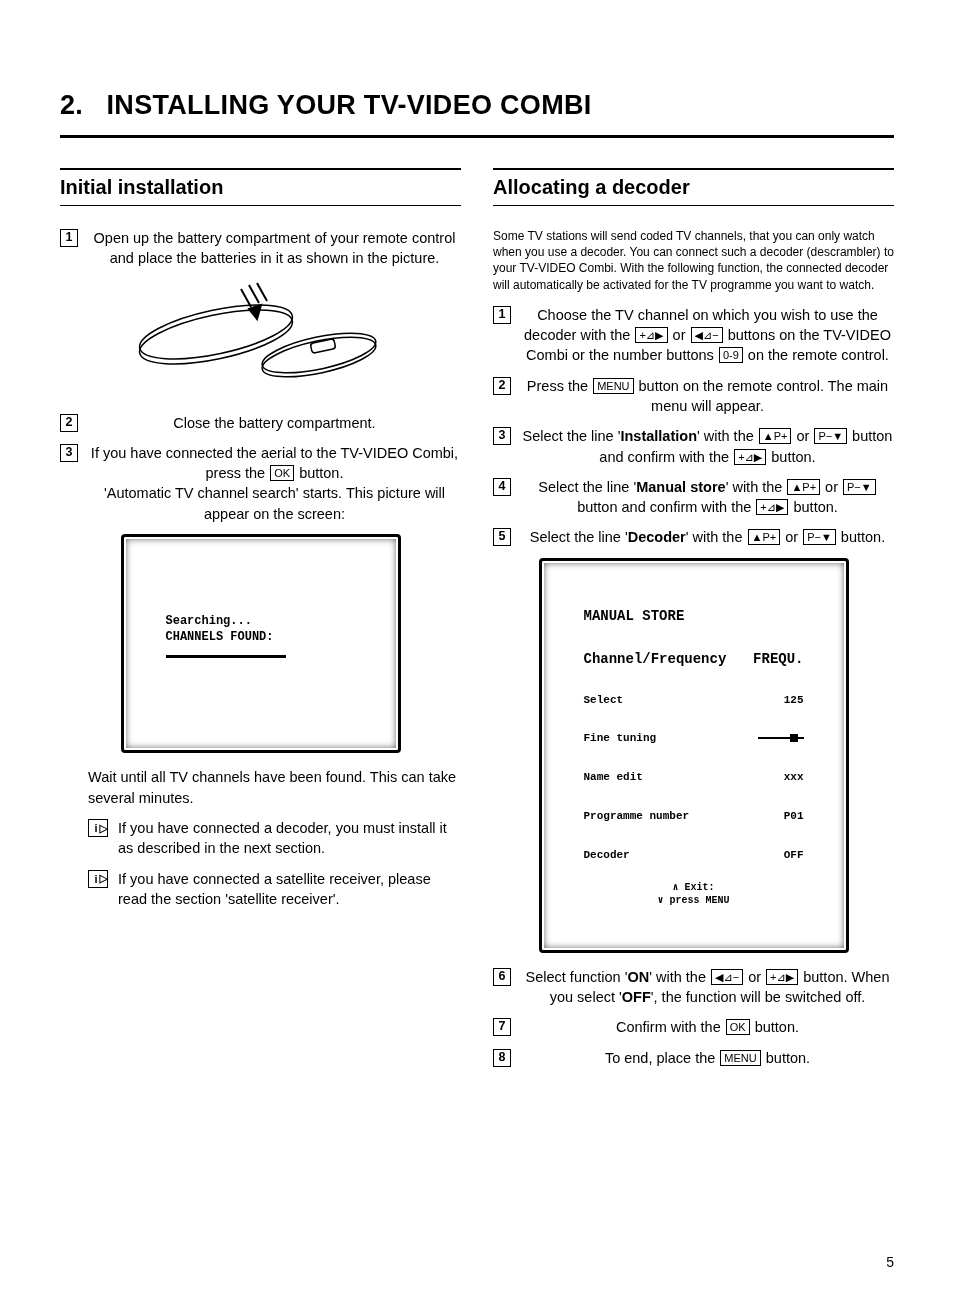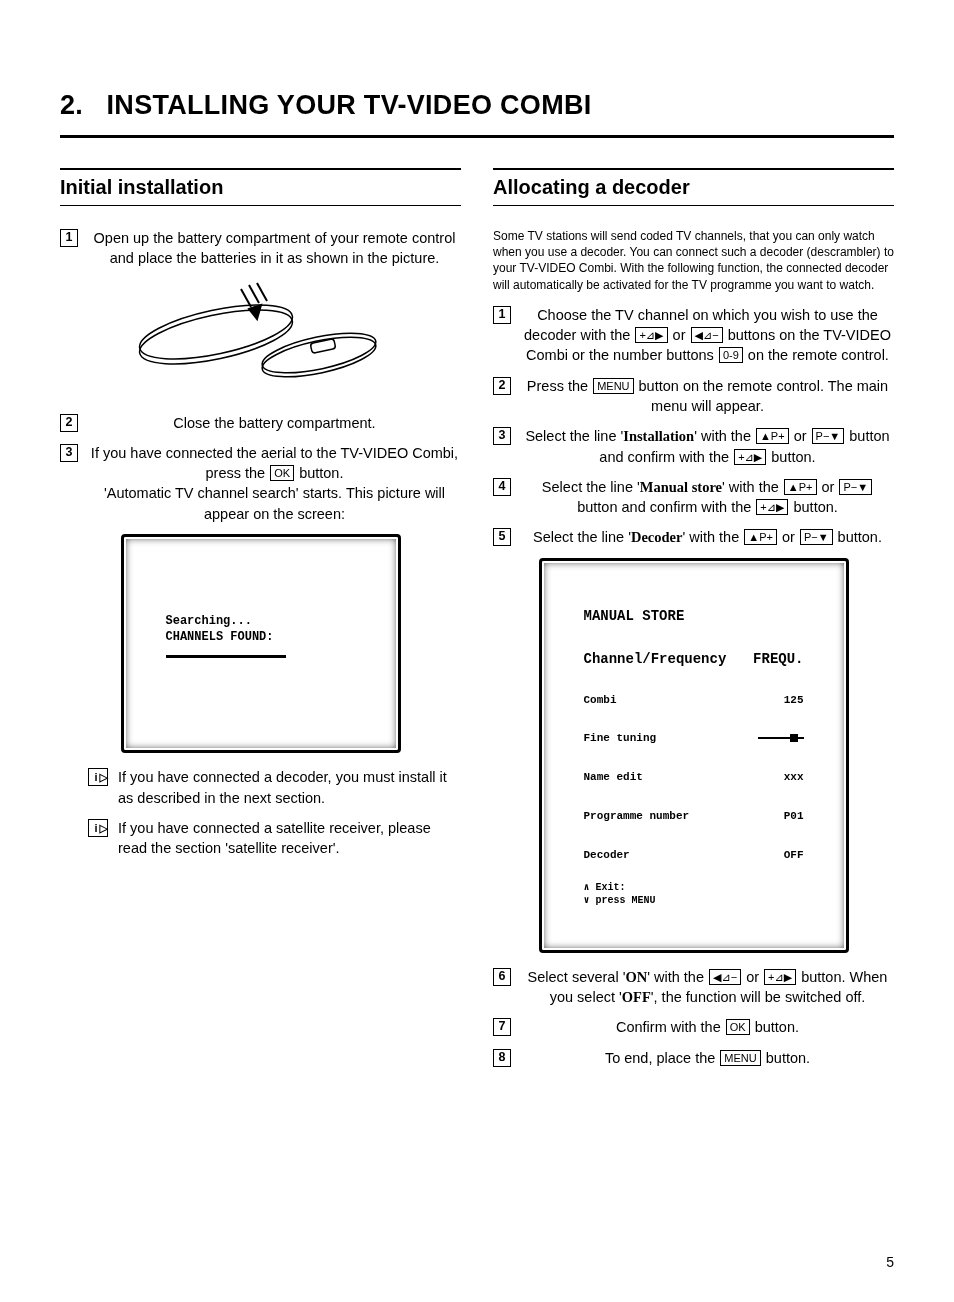--- a/index.html
+++ b/index.html
@@ -101,21 +101,21 @@
   }
   .osd-inner {
     padding: 30px 26px 26px 26px;
     line-height: 1.35;
   }
   .osd-search-fig { width: 280px; }
   .osd-manual-fig { width: 310px; }
   .osd-title { font-size: 14px; margin-bottom: 14px; }
   .osd-row { display: flex; justify-content: space-between; font-size: 11px; margin-top: 24px; }
   .osd-row-big { font-size: 14px; margin-bottom: 2px; }
-  .osd-foot { margin-top: 18px; font-size: 10px; }
+  .osd-foot { margin-top: 18px; font-size: 10px; text-align: center; }
   .osd-bar {
     height: 3px; background:#000; width: 120px; margin-top: 10px;
   }
   .indent-block {
     margin-left: 28px;
     font-size: 14.5px;
     line-height: 1.4;
     font-family: "Arial Narrow", Arial, sans-serif;
     font-stretch: condensed;
     margin-bottom: 10px;
@@ -135,21 +135,21 @@
     right: -1px;
   }
   .note-icon span { position: relative; left: -2px; }
   .note-body {
     flex:1;
     font-size: 14.5px;
     line-height: 1.4;
     font-family: "Arial Narrow", Arial, sans-serif;
     font-stretch: condensed;
   }
-  .mono { font-family: Liberation Serif, serif; font-weight: bold; }
+  .mono { font-family: Liberation Sans, sans-serif; font-weight: bold; }
   .slider-line {
     display:inline-block; width:46px; height:2px; background:#000; vertical-align:middle; position:relative;
   }
   .slider-line::after{
     content:""; position:absolute; right:6px; top:-3px; width:8px; height:8px; background:#000;
   }
   .page-num {
     position: absolute;
     right: 60px;
     bottom: 32px;
@@ -215,20 +215,21 @@
       <div class="osd osd-search-fig">
         <div class="osd-inner">
           <div style="height:30px"></div>
           <div>Searching...</div>
           <div>CHANNELS FOUND:</div>
           <div class="osd-bar"></div>
           <div style="height:50px"></div>
         </div>
       </div>
 
+      <div class="indent-block">Wait until all TV channels have been found. This can take several minutes.</div>
 
       <div class="note">
         <div class="note-icon">
             <span>i</span>
           </div>
         <div class="note-body">If you have connected a decoder, you must install it as described in the next section.</div>
       </div>
       <div class="note">
         <div class="note-icon">
             <span>i</span>
@@ -302,21 +303,21 @@
       </div>
 
       <div class="osd osd-manual-fig">
         <div class="osd-inner">
           <div class="osd-title">MANUAL STORE</div>
           <div class="osd-row osd-row-big">
             <span>Channel/Frequency</span>
             <span>FREQU.</span>
           </div>
           <div class="osd-row">
-            <span>Combi</span>
+            <span>Select</span>
             <span>125</span>
           </div>
           <div class="osd-row">
             <span>Fine tuning</span>
             <span><span class="slider-line"></span></span>
           </div>
           <div class="osd-row">
             <span>Name edit</span>
             <span>xxx</span>
           </div>
@@ -331,21 +332,21 @@
           <div class="osd-foot">
             <div>∧ Exit:</div>
             <div>∨ press MENU</div>
           </div>
         </div>
       </div>
 
       <div class="step">
         <span class="step-num">6</span>
         <div class="step-body">
-          <span>Select several '</span><span class="mono">ON</span><span>' with the </span>
+          <span>Select function '</span><span class="mono">ON</span><span>' with the </span>
           <span class="key">◀⊿−</span>
           <span> or </span>
           <span class="key">+⊿▶</span>
           <span> button. When you select '</span><span class="mono">OFF</span><span>', the function will be switched off.</span>
         </div>
       </div>
 
       <div class="step">
         <span class="step-num">7</span>
         <div class="step-body">

